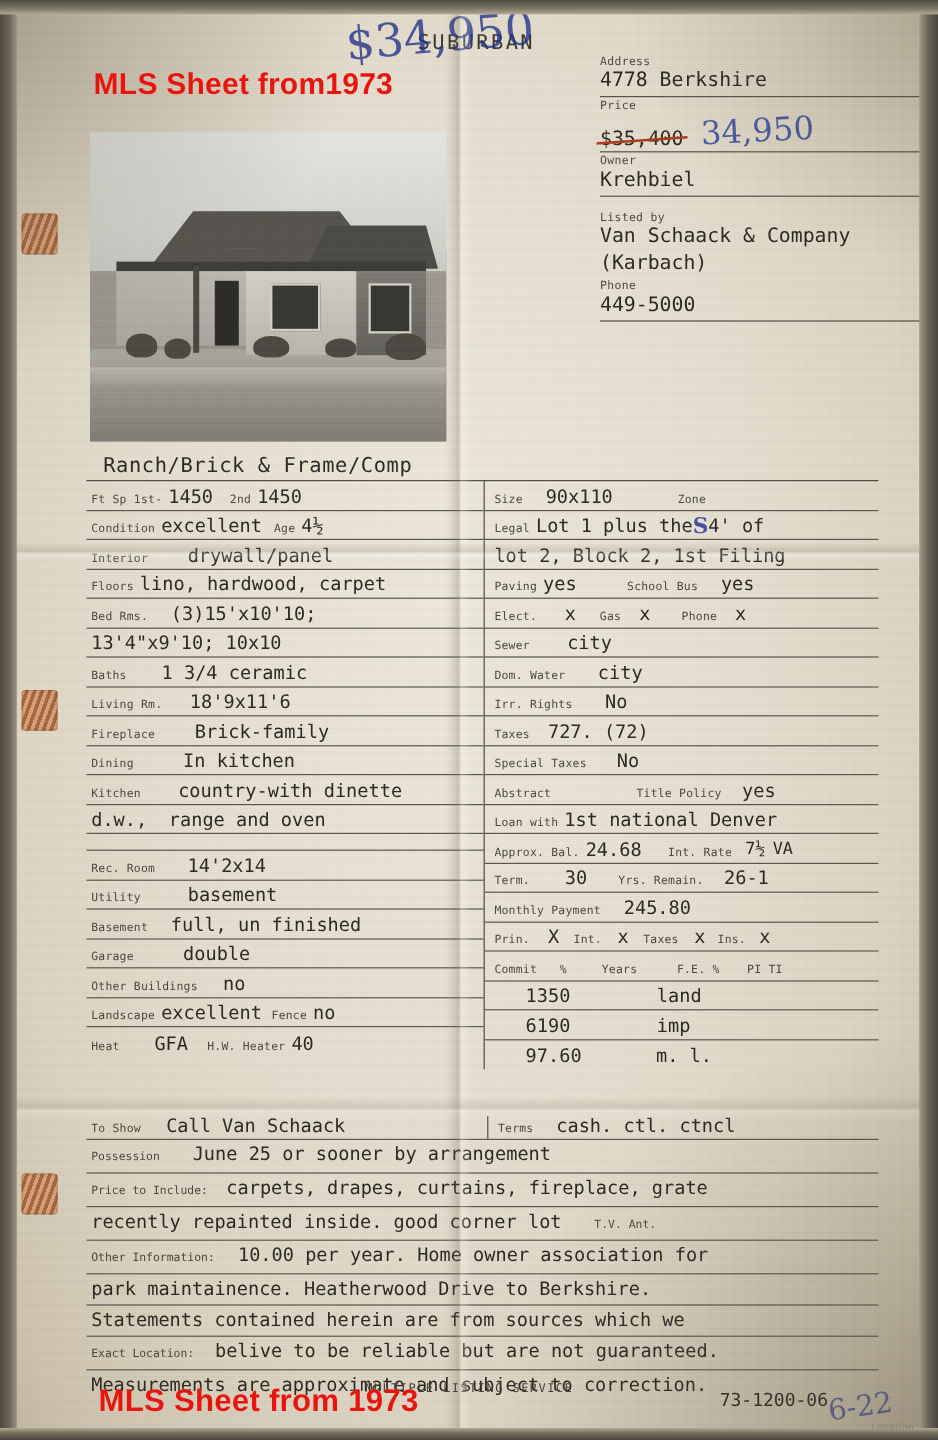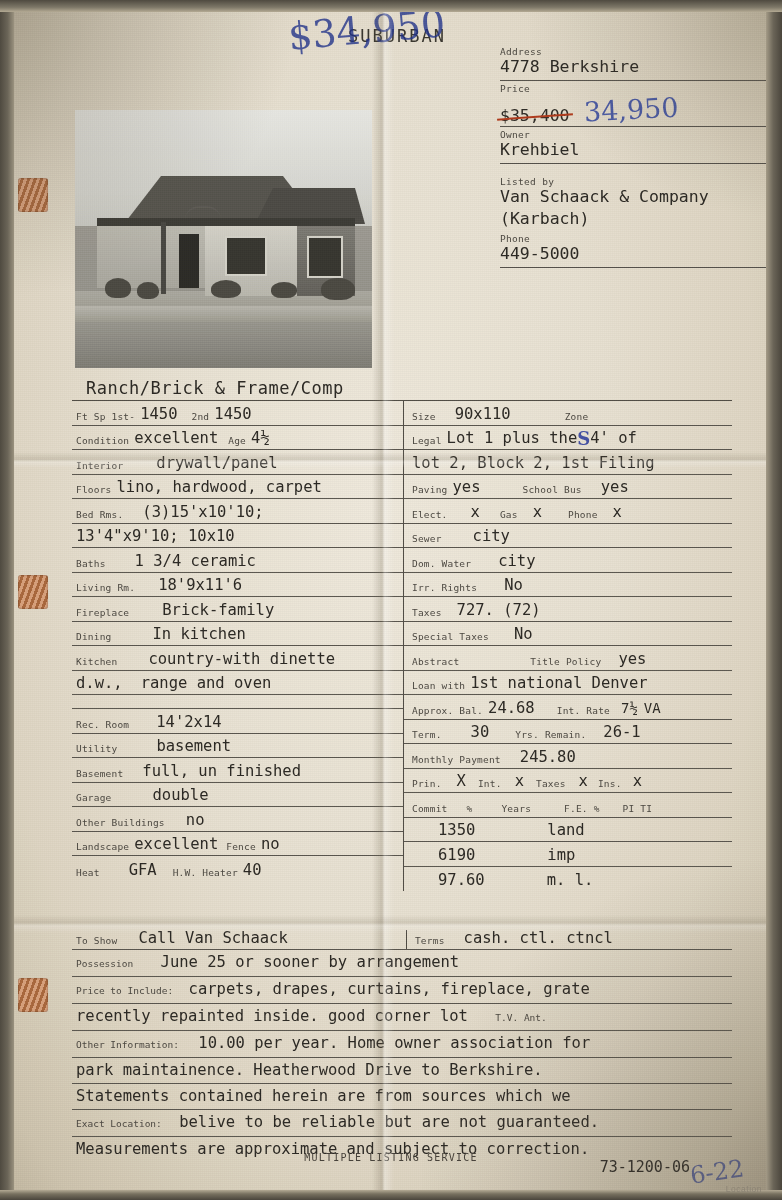--- a/index.html
+++ b/index.html
@@ -614,14 +614,16 @@
   <div class="crease" id="shade-tl"></div>
   <div class="crease" id="shade-tr"></div>
   <div class="crease" id="shade-br"></div>
   <div class="grain"></div>
 
   <div class="paper-edge" id="edge-left"></div>
   <div class="paper-edge" id="edge-right"></div>
   <div class="paper-edge" id="edge-top"></div>
   <div class="paper-edge" id="edge-bottom"></div>
 
+  <div class="red-caption" id="cap-top">MLS Sheet from1973</div>
+  <div class="red-caption" id="cap-bottom">MLS Sheet from 1973</div>
   <div id="watermark">Location</div>
 </div>
 
 </body></html>

